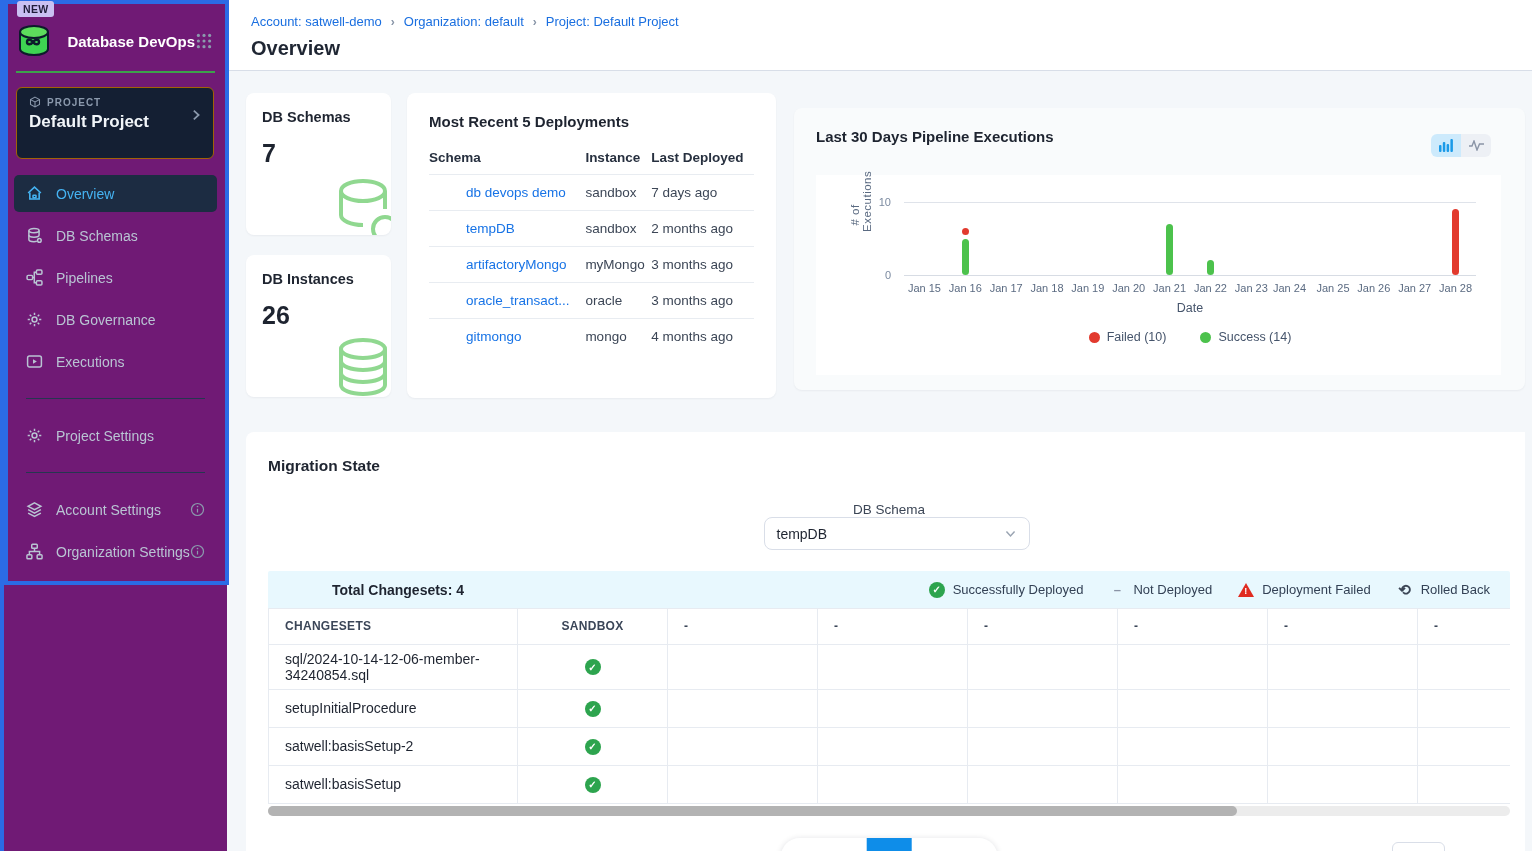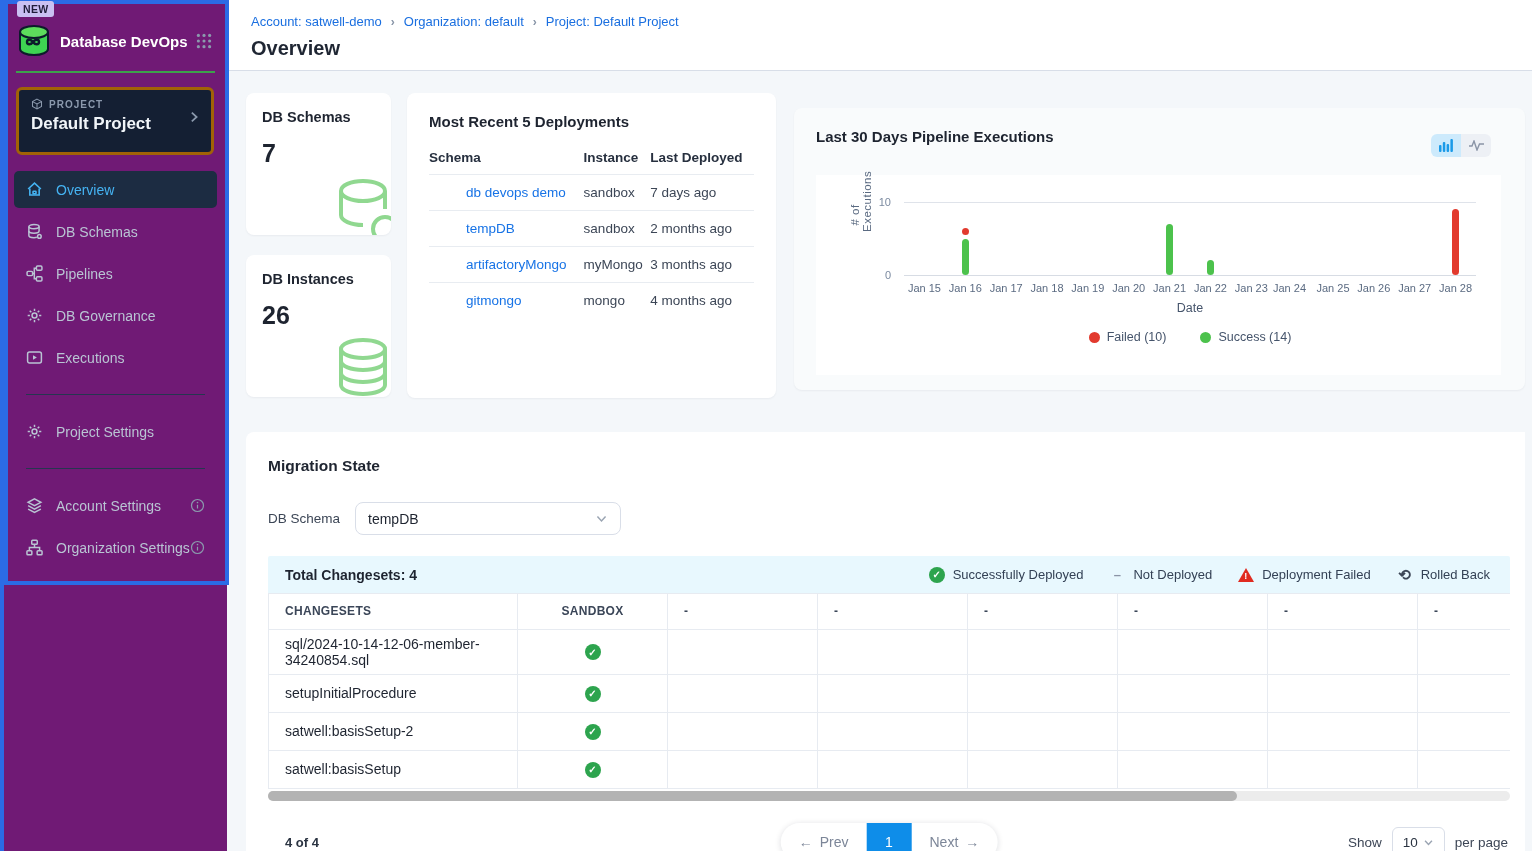--- a/index.html
+++ b/index.html
@@ -5,24 +5,24 @@
   * { margin:0; padding:0; box-sizing:border-box; }
   html,body { width:1532px; height:851px; overflow:hidden; font-family:"Liberation Sans", sans-serif; background:#f4f7fa; }
   .app { display:flex; width:1532px; height:851px; }
 
   
   .sidebar { position:relative; width:227px; height:851px; background:#701a75; flex:none; border-left:4px solid #2b6be6; }
   .annotation-rect { position:absolute; left:0; top:0; width:225px; height:585px; border:4px solid #2b6be6; pointer-events:none; z-index:5; }
   .new-badge { position:absolute; left:13px; top:1px; background:#c9c0f2; color:#201d3a; font-size:10.5px; font-weight:bold; padding:2px 6px 2px; border-radius:3px; z-index:6; letter-spacing:.3px; }
   .logo-row { display:flex; align-items:center; padding:24px 14px 0 12px; }
   .logo-mark { width:36px; height:34px; flex:none; }
-  .app-title { color:#ffffff; font-size:15px; font-weight:bold; margin-left:8px; flex:1; }
+  .app-title { color:#ffffff; font-size:15px; font-weight:bold; margin-left:8px; flex:1;text-align:right; }
   .grid-icon { color:#8b99ad; width:18px; height:18px; }
   .green-rule { height:2px; background:#3da04b; margin:13px 12px 0 12px; }
-  .project-card { margin:14px 13px 0 12px; background:#141f33; border:3px solid #a16207; border-radius:6px; padding:8px 10px 18px 12px; position:relative; cursor:pointer; }
+  .project-card { margin:14px 13px 0 12px; background:#141f33; border:1px solid #a16207; border-radius:6px; padding:8px 10px 26px 12px; position:relative; cursor:pointer; }
   .project-label { display:flex; align-items:center; gap:6px; color:#8b99ad; font-size:10px; font-weight:bold; letter-spacing:1px; }
   .project-label svg { width:12px; height:12px; }
   .project-name { color:#f1f5f9; font-size:17px; font-weight:bold; margin-top:4px; }
   .project-chevron { position:absolute; right:10px; top:20px; color:#8b99ad; width:14px; height:14px; }
   .nav { margin-top:16px; padding:0 10px; }
   .nav-item { display:flex; align-items:center; height:37px; margin-bottom:5px; padding:0 12px; border-radius:5px; color:#b9c4d3; font-size:14px; cursor:pointer; }
   .nav-item .nicon { width:17px; height:17px; margin-right:13px; flex:none; display:flex; }
   .nav-item .nicon svg { width:17px; height:17px; }
   .nav-item.active { background:#1c2c42; color:#45b3f2; }
   .nav-item .nlabel { flex:1; }
@@ -67,28 +67,28 @@
   .xlabel { position:absolute; top:107px; width:41px; text-align:center; color:#5b6b82; font-size:11px; }
   .chart-bar { position:absolute; width:7px; border-radius:3.5px; }
   .xaxis-title { position:absolute; top:126px; left:88px; width:572px; text-align:center; color:#45546b; font-size:12.5px; }
   .chart-legend { position:absolute; top:155px; left:88px; width:572px; display:flex; justify-content:center; gap:34px; }
   .cl-item { display:flex; align-items:center; gap:7px; font-size:12.5px; color:#45546b; }
   .cl-dot { width:11px; height:11px; border-radius:50%; }
 
   
   .migration-panel { background:#ffffff; margin:15px 0 0 0; height:438px; padding:25px 0 0 22px; border-radius:8px 0 0 0; }
   .mig-title { font-size:15.5px; font-weight:bold; color:#1e2430; }
-  .schema-row { display:flex; align-items:center; margin-top:27px; }
+  .schema-row { display:flex; align-items:center; margin-top:27px;flex-direction:column; }
   .schema-label { font-size:13.5px; color:#3c4656; margin-right:15px; }
   .schema-select { width:266px; height:33px; border:1px solid #d9dee8; border-radius:8px; background:#fff; display:flex; align-items:center; padding:0 12px; font-size:14px; color:#1e2430; cursor:pointer; justify-content:space-between; }
   .schema-select svg { color:#9aa4b2; width:13px; height:13px; }
 
   .cs-wrap { margin-top:21px; width:1242px; }
   .cs-header-bar { background:#e8f8fe; height:37px; display:flex; align-items:center; justify-content:space-between; padding:0 20px 0 17px; border-radius:2px 2px 0 0; }
-  .cs-total { font-size:14px; font-weight:bold; color:#1e2430; }
+  .cs-total { font-size:14px; font-weight:bold; color:#1e2430;margin-left:47px; }
   .cs-legend { display:flex; align-items:center; gap:26px; }
   .leg-item { display:flex; align-items:center; gap:8px; font-size:13px; color:#334155; }
   .leg-ico { width:16px; height:16px; display:flex; align-items:center; justify-content:center; }
   .check-circle { width:16px; height:16px; border-radius:50%; background:#2da44e; color:#fff; font-size:10px; display:flex; align-items:center; justify-content:center; font-weight:bold; }
   .dash-ico { color:#8a94a6; font-weight:bold; }
   .warn-tri { width:0; height:0; border-left:8px solid transparent; border-right:8px solid transparent; border-bottom:14px solid #e02b20; position:relative; }
   .warn-tri:after { content:"!"; position:absolute; left:-2px; top:3px; color:#fff; font-size:9px; font-weight:bold; }
   .rb-ico { color:#3c4656; font-size:15px; font-weight:bold; }
 
   .cs-table-clip { width:1242px; overflow:hidden; border-top:1px solid #e7ebf1; }
@@ -311,20 +311,25 @@
                   <td>7 days ago</td>
                 </tr>
                 <tr>
                   <td><a>tempDB</a></td>
                   <td>sandbox</td>
                   <td>2 months ago</td>
                 </tr>
                 <tr>
                   <td><a>artifactoryMongo</a></td>
                   <td>myMongo</td>
+                  <td>3 months ago</td>
+                </tr>
+                <tr>
+                  <td><a>oracle_transact...</a></td>
+                  <td>oracle</td>
                   <td>3 months ago</td>
                 </tr>
                 <tr>
                   <td><a>gitmongo</a></td>
                   <td>mongo</td>
                   <td>4 months ago</td>
                 </tr>
               </tbody>
           </table>
         </div>

